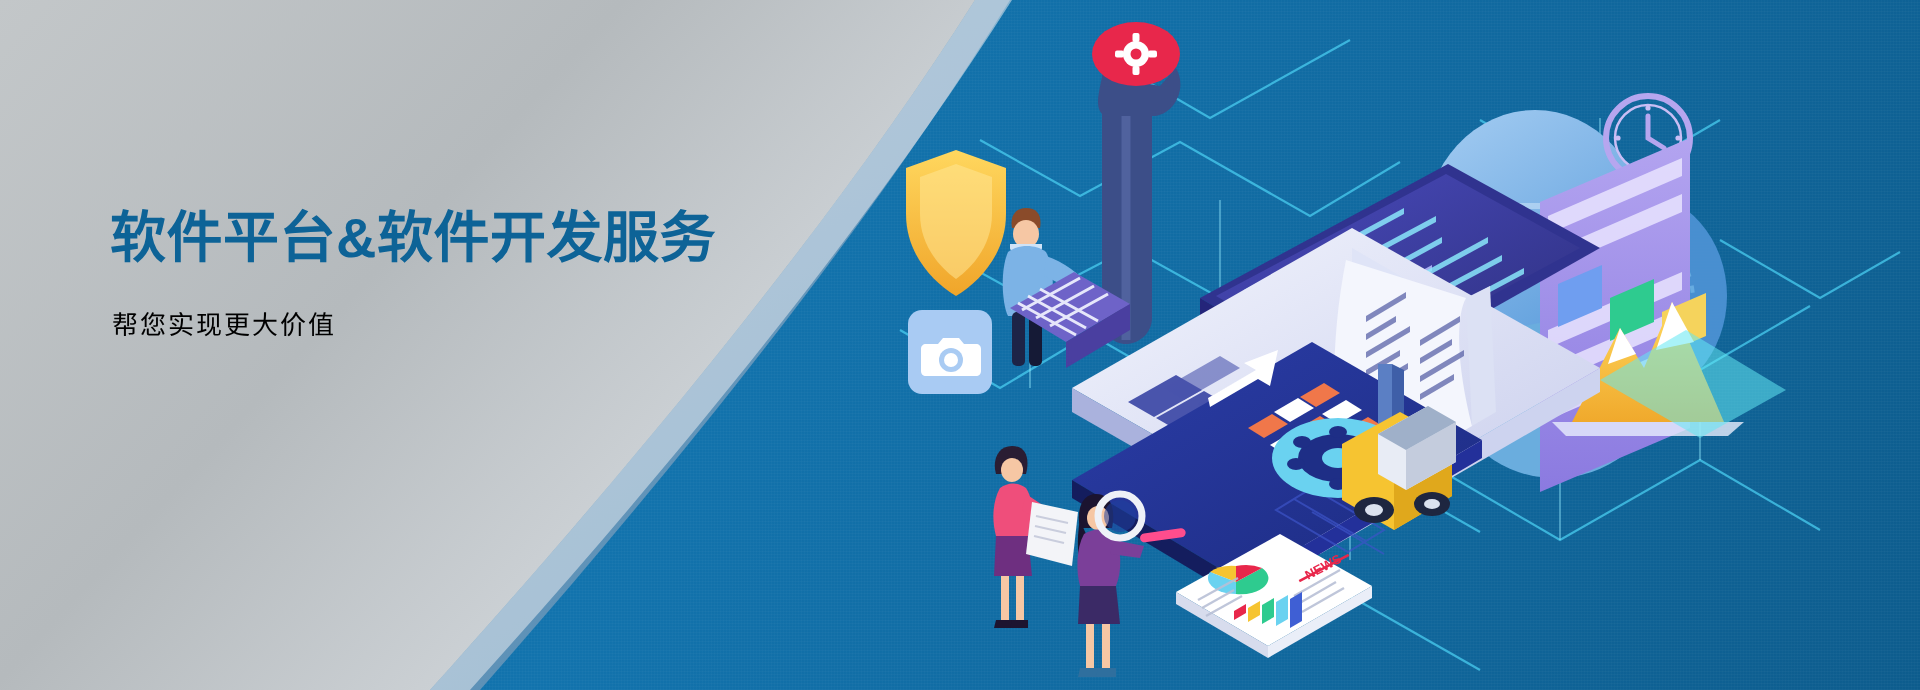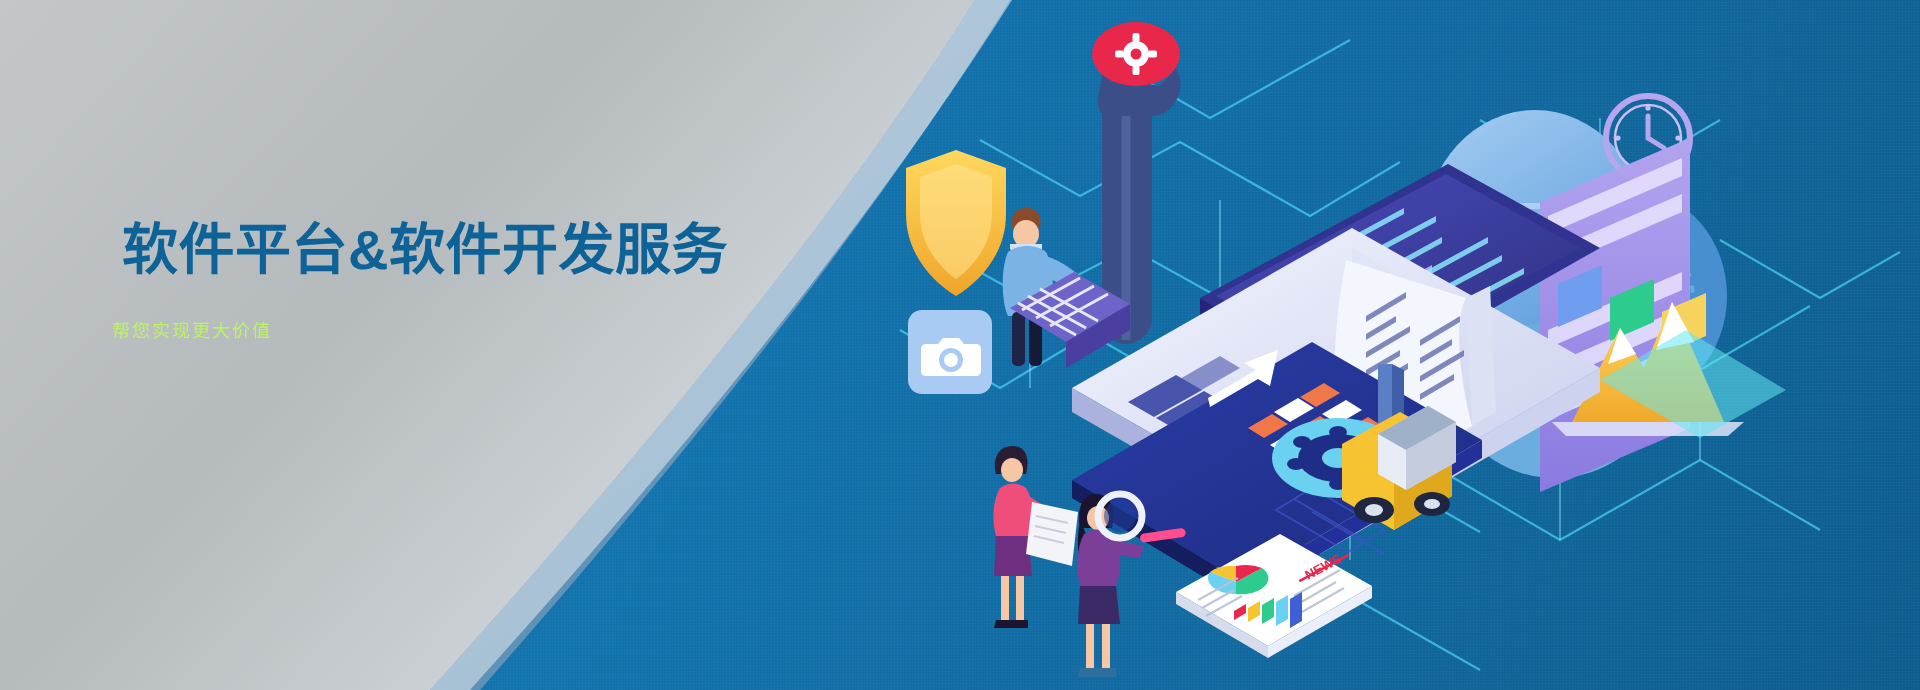--- a/index.html
+++ b/index.html
@@ -23,32 +23,32 @@
       repeating-linear-gradient(0deg,rgba(255,255,255,.030) 0 1px,transparent 1px 3px),
       repeating-linear-gradient(90deg,rgba(255,255,255,.022) 0 1px,transparent 1px 3px);
     opacity:.8;
   }
   .bg-curves{position:absolute;inset:0;}
   .bg-curves svg{display:block;width:1920px;height:690px;}
 
   
   .copy{position:absolute;left:110px;top:205px;width:760px;}
   .headline{
-    margin:12px;
+    margin:0;
     font-size:56px;line-height:1.18;
     font-weight:700;
     color:#0d6397;
     letter-spacing:.5px;
     white-space:nowrap;
   }
   .subhead{
     margin:36px 0 16px 2px;
-    font-size:18px;line-height:1.4;
+    font-size:26px;line-height:1.4;
     font-weight:400;
-    color:#bef264;
+    color:#000000;
     letter-spacing:2px;
   }
 
   
   .art{position:absolute;left:880px;top:0;width:1040px;height:690px;}
   .art svg{display:block;width:1040px;height:690px;}
 </style>
 </head>
 <body>
 

